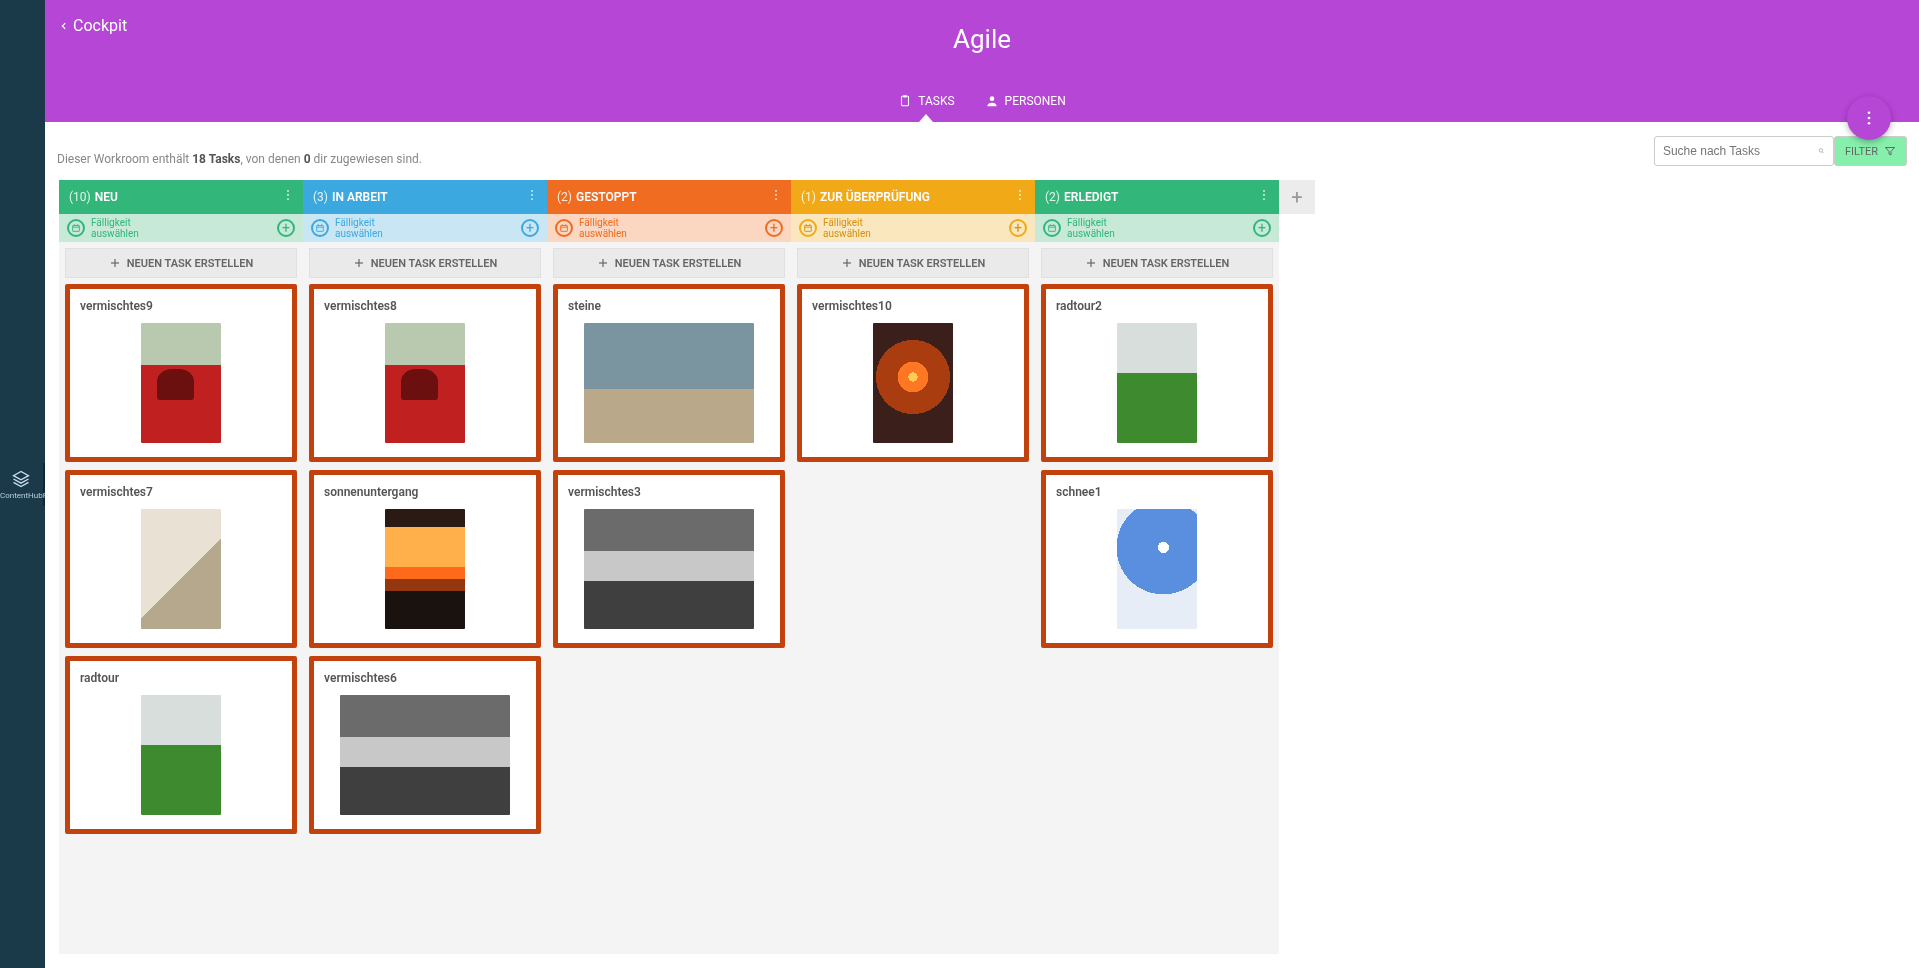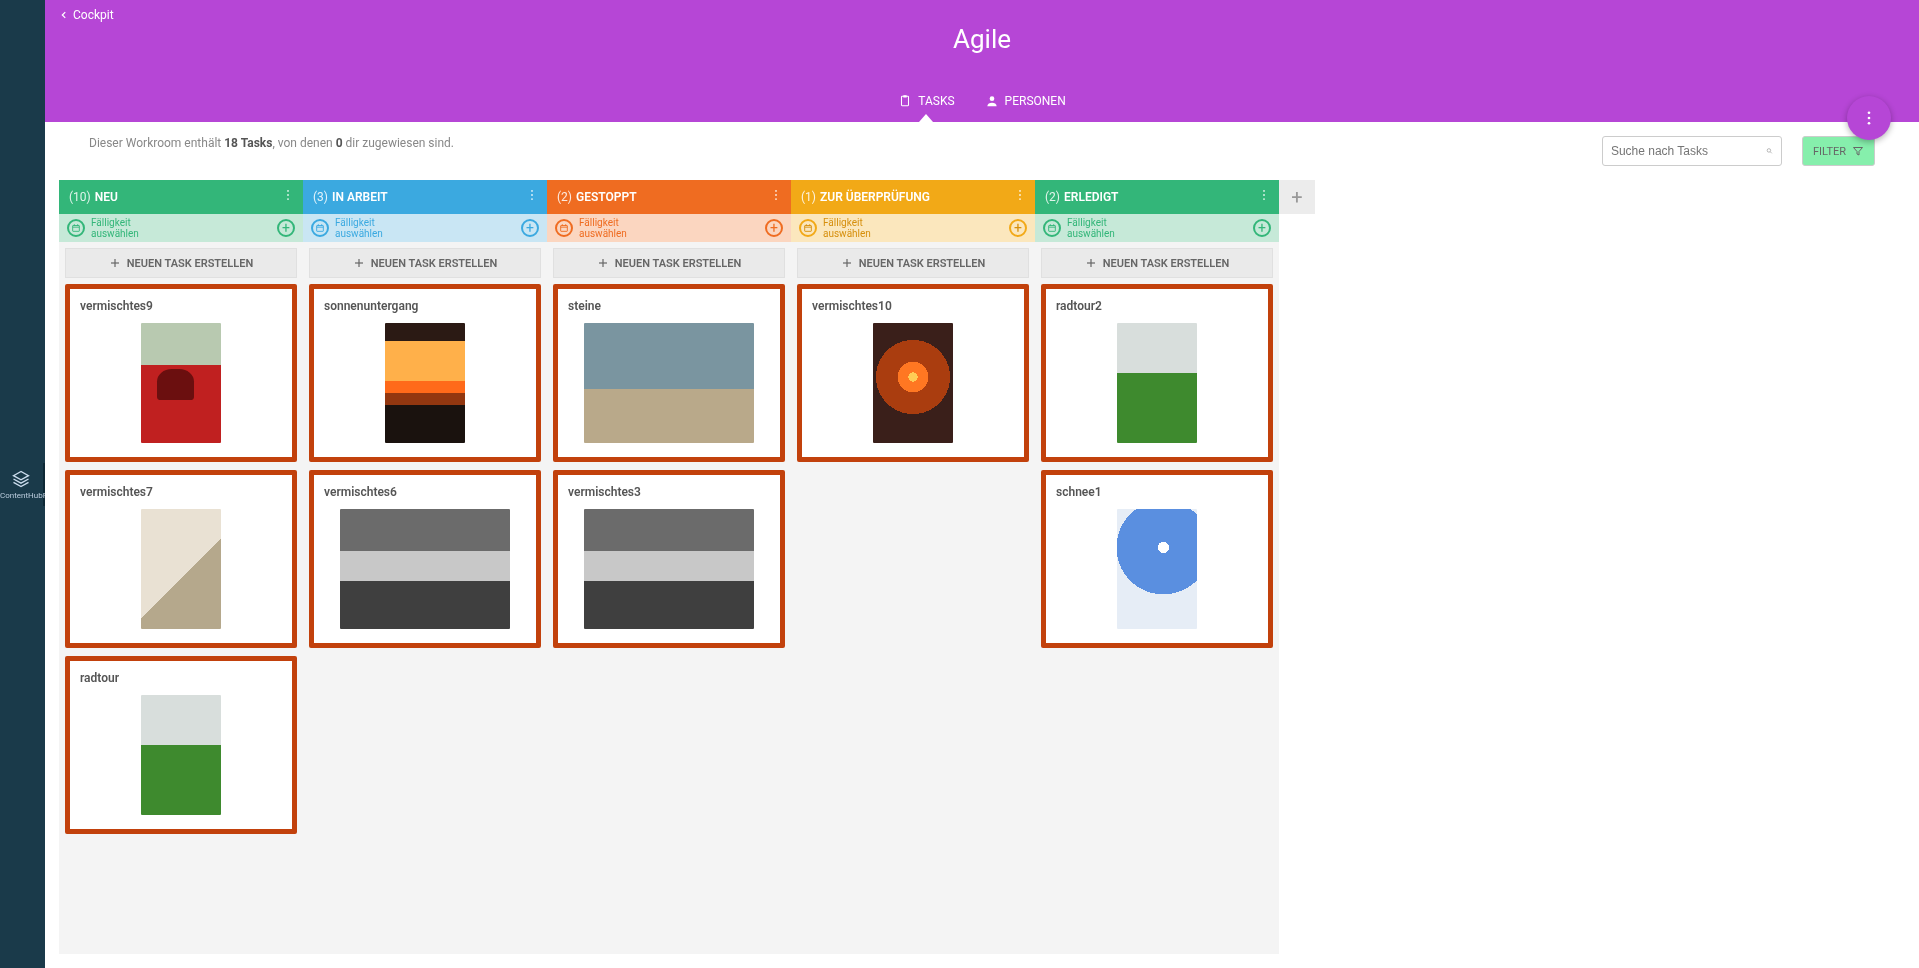--- a/index.html
+++ b/index.html
@@ -14,30 +14,30 @@
 .rail-label { font-size: 8px; display: block; }
 .rail-spacer { flex: 1; }
 .rail-avatar { width: 24px; height: 24px; border-radius: 50%; background: #14532d; color: #ccc; font-size: 9px; display: flex; align-items: center; justify-content: center; margin-bottom: 12px; }
 .rail-bottom-icon { margin-bottom: 12px; color: #9ab; }
 
 
 .main { flex: 1; display: flex; flex-direction: column; height: 100%; }
 
 
 .hero { background: #b646d6; color: #fff; position: relative; }
-.breadcrumb { position: absolute; top: 8px; left: 14px; font-size: 12px; cursor: pointer; display: flex; align-items: center; gap: 4px; }
+.breadcrumb { position: absolute; top: 16px; left: 14px; font-size: 16px; cursor: pointer; display: flex; align-items: center; gap: 4px; }
 .hero-title { text-align: center; font-size: 26px; font-weight: 400; padding: 24px 0 40px; }
 
 
 .tabs { display: flex; justify-content: center; gap: 30px; padding-bottom: 8px; font-size: 12px; }
 .tab { display: flex; align-items: center; gap: 6px; cursor: pointer; position: relative; padding-bottom: 6px; }
 .tab.active::after { content: ""; position: absolute; bottom: -8px; left: 50%; transform: translateX(-50%); width: 0; height: 0; border-left: 7px solid transparent; border-right: 7px solid transparent; border-bottom: 8px solid #fff; }
 
 
-.toolbar { display: flex; align-items: flex-start; padding: 14px 44px; gap: 20px; }
+.toolbar { display: flex; align-items: flex-end; padding: 14px 12px; gap: 0; }
 .summary { color: #888; font-size: 12px; }
 .summary b { color: #555; }
 .toolbar-spacer { flex: 1; }
 .search { display: flex; align-items: center; border: 1px solid #ccc; border-radius: 3px; padding: 0 8px; height: 30px; width: 180px; }
 .search input { border: 0; outline: 0; flex: 1; font-size: 12px; }
 .filter-btn { display: flex; align-items: center; gap: 6px; border: 1px solid #ccc; border-radius: 3px; height: 30px; padding: 0 10px; font-size: 11px; color: #666; cursor: pointer; background: #86efac; }
 .fab { position: absolute; right: 28px; top: 96px; width: 44px; height: 44px; border-radius: 50%; background: #b646d6; color: #fff; display: flex; align-items: center; justify-content: center; box-shadow: 0 2px 6px rgba(0,0,0,.3); cursor: pointer; z-index: 5; }
 
 
 .board-wrap { flex: 1; overflow-x: auto; overflow-y: hidden; background: #fff; padding: 0 14px 14px; }
@@ -255,20 +255,24 @@
           </div>
           <div class="col-body">
             <div class="new-task">
               <svg width="12" height="12" viewBox="0 0 24 24" fill="none" stroke="#666" stroke-width="2.4">
                 <line x1="12" y1="4" x2="12" y2="20"></line>
                 <line x1="4" y1="12" x2="20" y2="12"></line>
               </svg>
               <span>NEUEN TASK ERSTELLEN</span>
             </div>
             <div class="card">
+              <div class="card-title">vermischtes8</div>
+              <div class="card-img thumb t-redcar"></div>
+            </div>
+            <div class="card">
               <div class="card-title">sonnenuntergang</div>
               <div class="card-img thumb t-sunset2"></div>
             </div>
             <div class="card">
               <div class="card-title">vermischtes6</div>
               <div class="card-img thumb t-bw wide"></div>
             </div>
           </div>
         </div>
         <div class="col c-orange">

